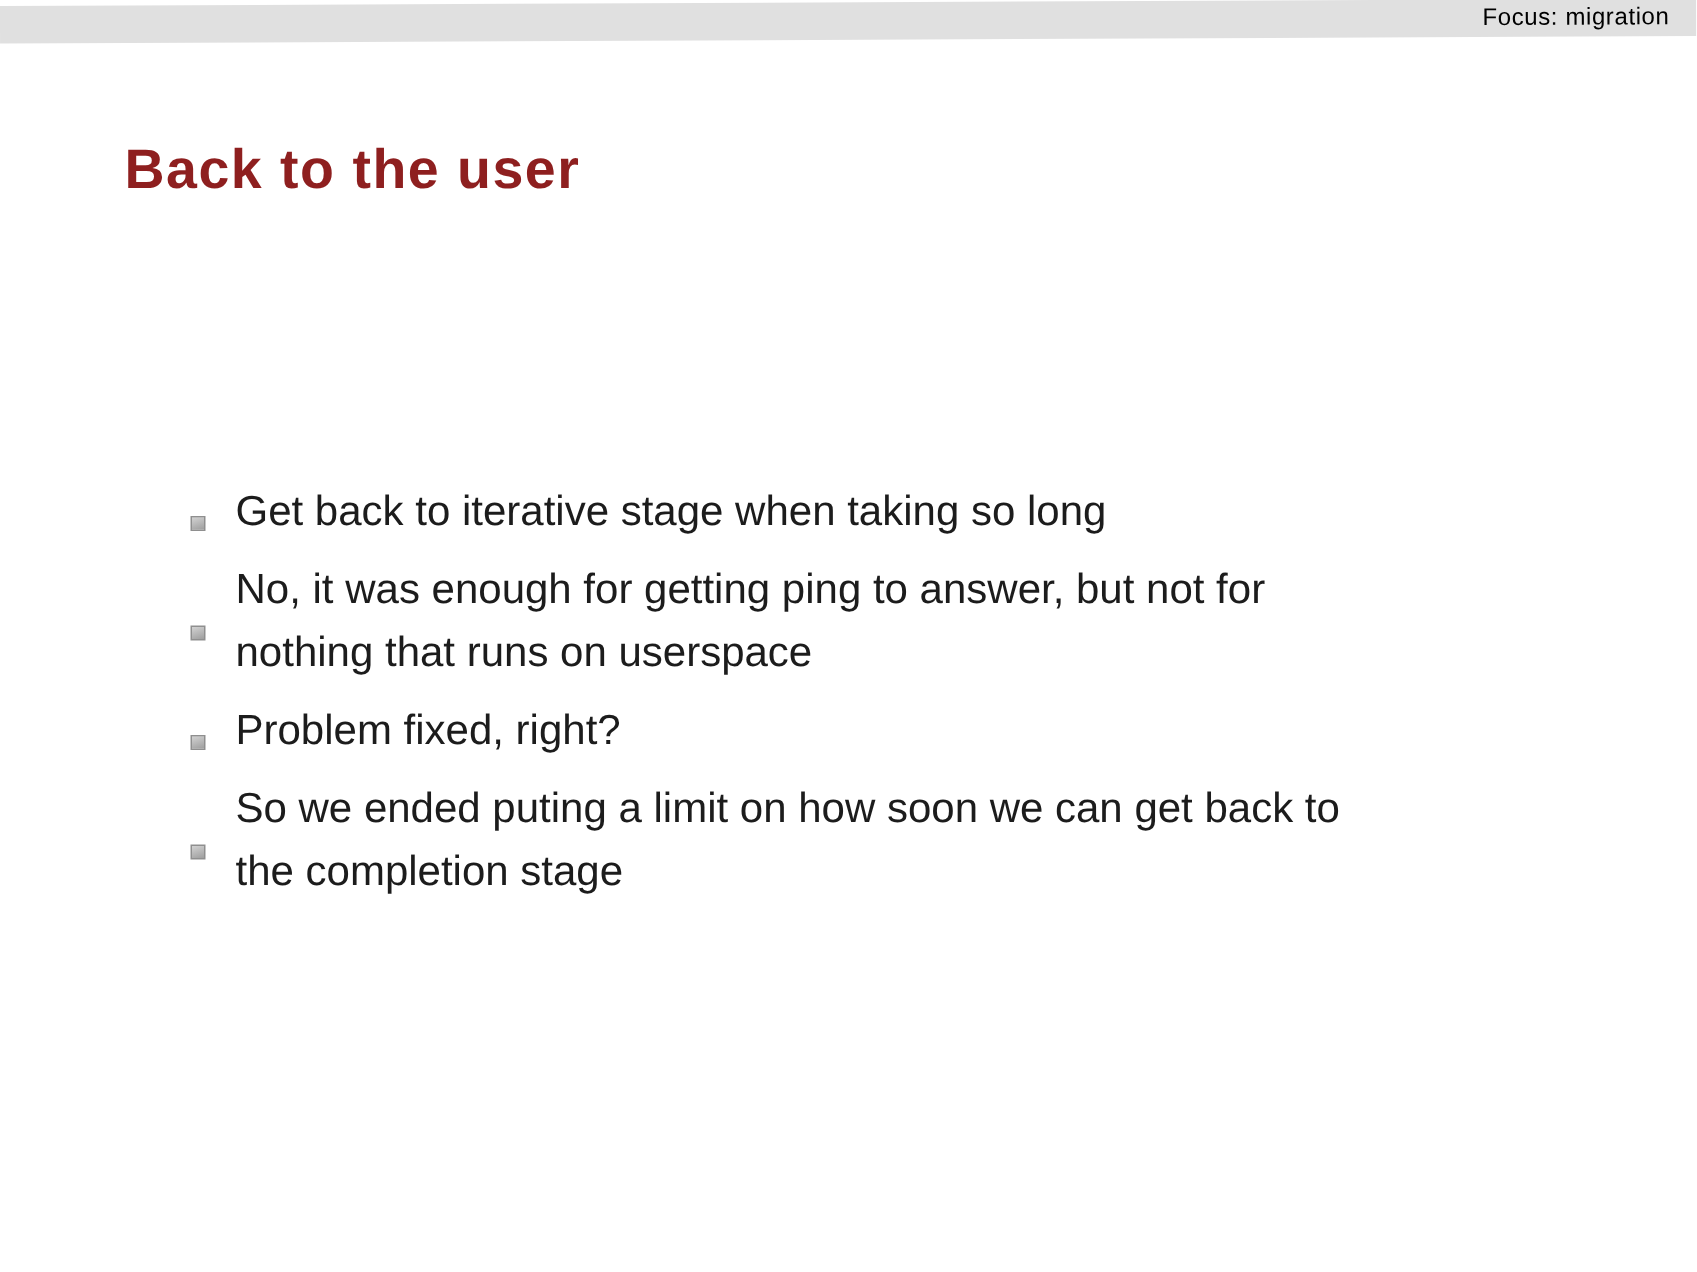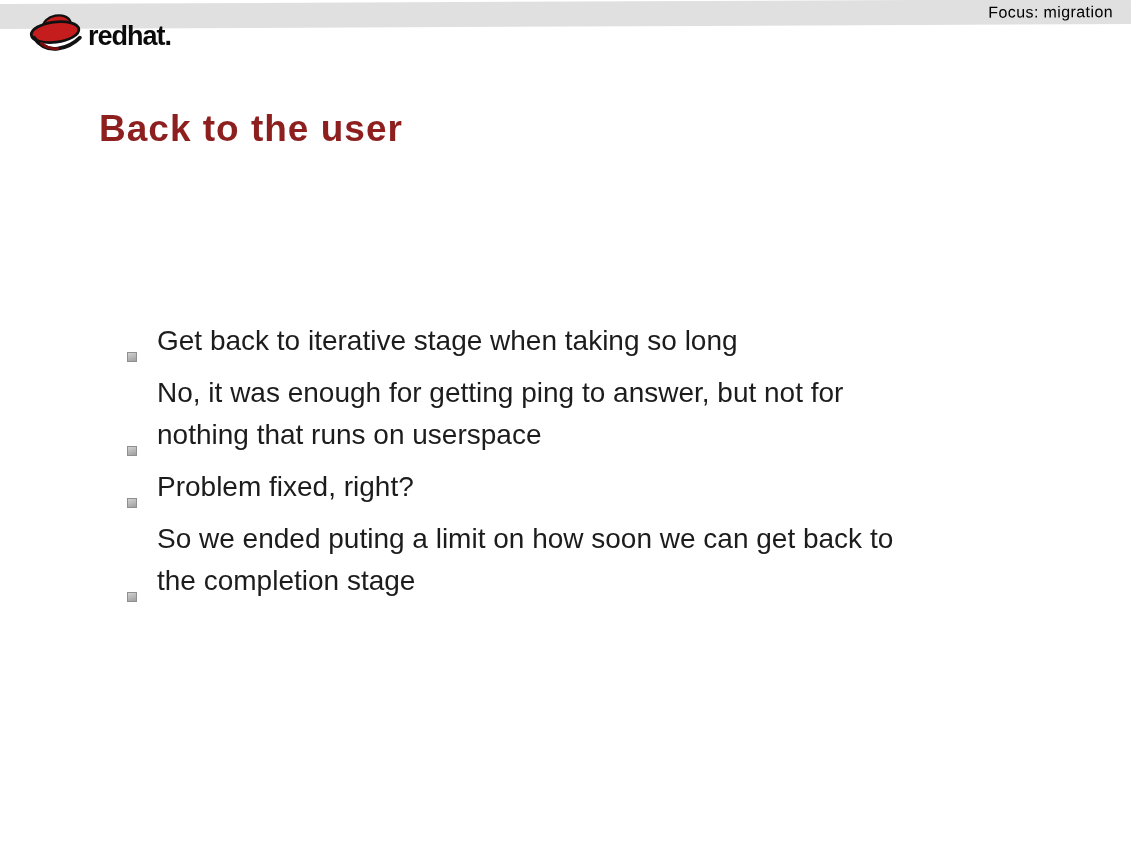--- a/index.html
+++ b/index.html
@@ -70,21 +70,21 @@
     position: absolute;
     top: 320px;
     left: 127px;
     width: 920px;
     margin: 0;
     padding: 0;
     list-style: none;
   }
   .bullet-item {
     display: flex;
-    align-items: flex-end;
+    align-items: center;
     margin-bottom: 10px;
     font-size: 28px;
     line-height: 42px;
     color: #1c1c1c;
   }
   .square-bullet {
     flex: 0 0 auto;
     width: 10px;
     height: 10px;
     margin-top: 15px;
@@ -99,31 +99,22 @@
 </style>
 </head>
 <body>
 
 <div class="slide">
 
   <div class="header-bar" style="background: rgb(224, 224, 224);">
     <span class="focus-label">Focus: migration</span>
   </div>
 
-  <div class="logo">
-    <svg class="logo-hat" viewBox="0 0 60 50" xmlns="http://www.w3.org/2000/svg">
-      <ellipse cx="31" cy="16" rx="15" ry="10" fill="#c51d1d" stroke="#111" stroke-width="2.5" transform="rotate(-10 31 16)"></ellipse>
-      <ellipse cx="29" cy="24" rx="26" ry="11" fill="#c51d1d" stroke="#111" stroke-width="3" transform="rotate(-7 29 24)"></ellipse>
-      <path d="M6 30 q 10 14 26 12 q 14 -2 24 -12" fill="none" stroke="#111" stroke-width="4" stroke-linecap="round"></path>
-      <path d="M14 36 q 8 7 18 6" fill="none" stroke="#7a0c0c" stroke-width="3" stroke-linecap="round"></path>
-    </svg>
-    <span class="wordmark"><span class="wm-red">red</span><span class="wm-hat">hat</span><span class="wm-dot">.</span></span>
-  </div>
 
-  <h1 class="page-title" style="margin: 16px; color: rgb(142, 31, 31);">Back to the user</h1>
+  <h1 class="page-title" style="margin: 0px; color: rgb(142, 31, 31);">Back to the user</h1>
 
   <ul class="bullet-list">
       <li class="bullet-item">
         <span class="square-bullet"></span>
         <span class="bullet-text">Get back to iterative stage when taking so long</span>
       </li>
       <li class="bullet-item">
         <span class="square-bullet"></span>
         <span class="bullet-text">No, it was enough for getting ping to answer, but not for
 nothing that runs on userspace</span>

